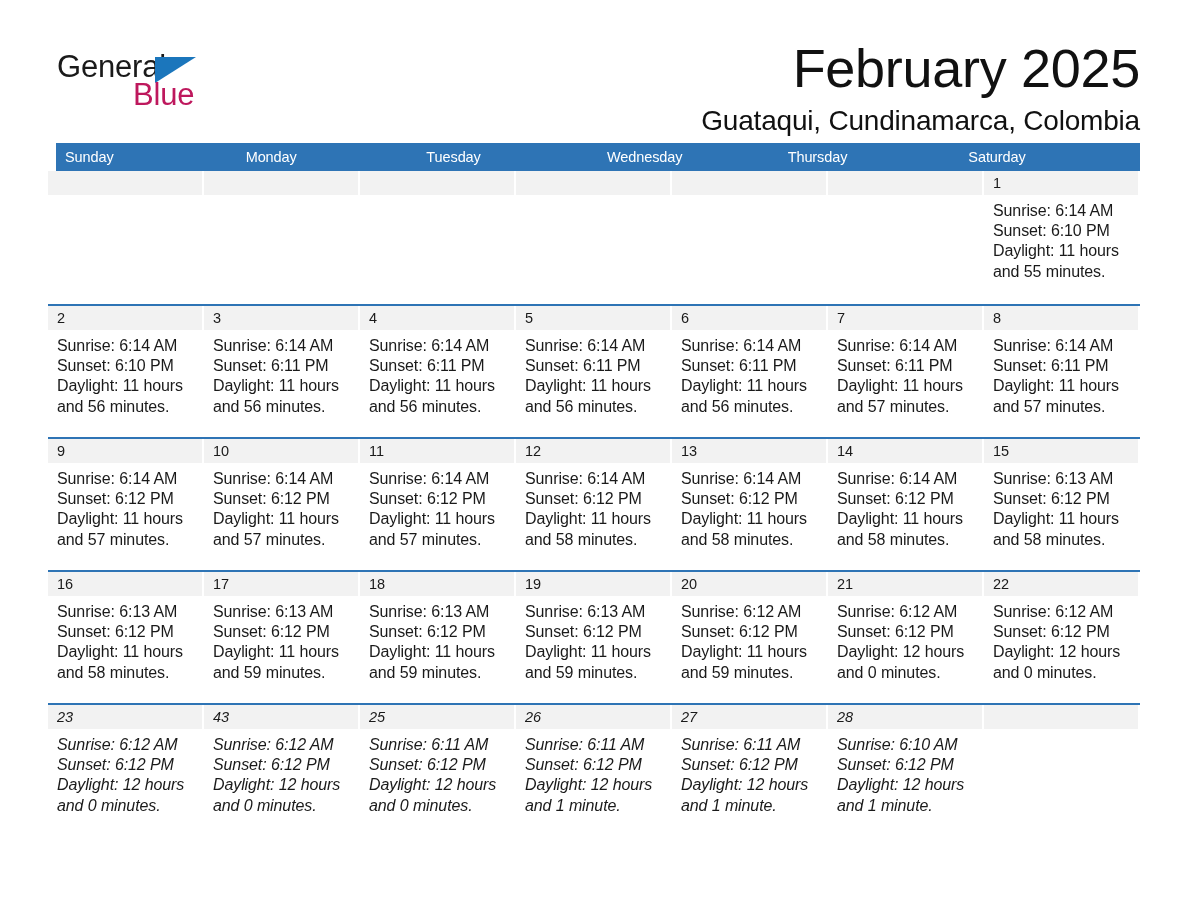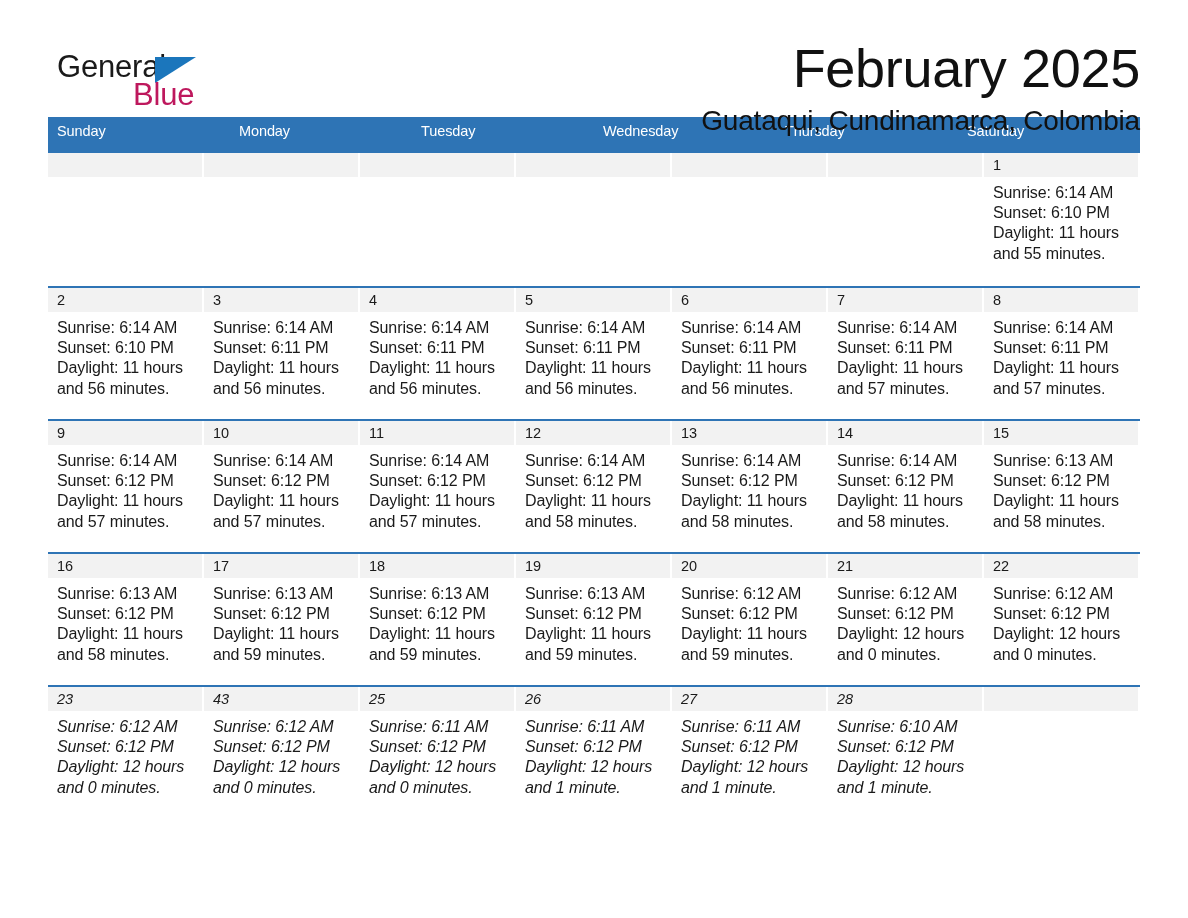--- a/index.html
+++ b/index.html
@@ -18,21 +18,21 @@
     position: relative;
     width: 1188px;
     height: 918px;
     box-sizing: border-box;
     padding: 0 48px;
   }
 
   
   .top {
     position: relative;
-    height: 117px;
+    height: 143px;
   }
 
   .logo {
     position: absolute;
     left: 9px;
     top: 50px;
     width: 200px;
     height: 66px;
   }
   .logo-general {
@@ -89,21 +89,22 @@
   }
 
   
   .calendar {
     width: 1092px;
   }
 
   .weekdays {
     display: flex;
     background: #2e74b5;
-    height: 36px;
+    height: 28px;
+    margin-left: 8px;
   }
   .weekday {
     flex: 1 1 0;
     color: #ffffff;
     font-size: 14.5px;
     line-height: 28px;
     padding-left: 9px;
     box-sizing: border-box;
     letter-spacing: -0.1px;
   }

